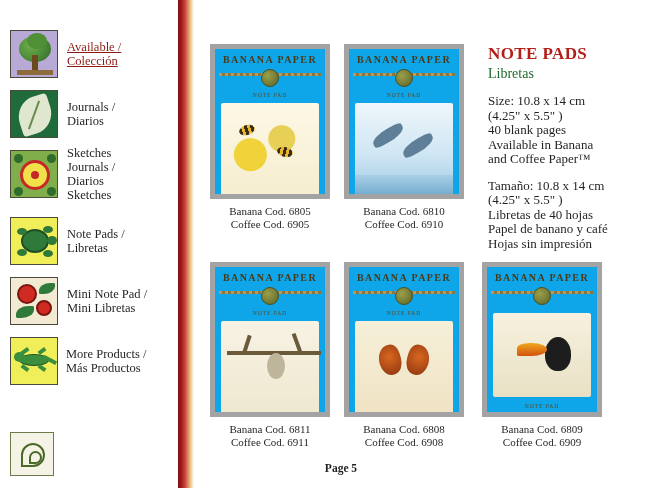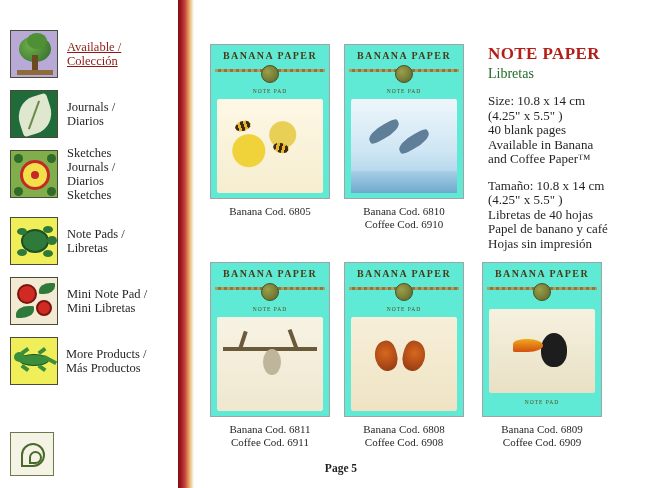--- a/index.html
+++ b/index.html
@@ -204,22 +204,22 @@
   
   .content {
     position: absolute;
     left: 196px; top: 0;
     width: 454px; height: 488px;
   }
 
   .card { position: absolute; }
   .pad {
     position: relative;
-    border: 1px solid #a3a3a3;
-    background: #5eead4;
+    border: 5px solid #a3a3a3;
+    background: #0ea5e9;
     overflow: hidden;
   }
   .pad .banana-title {
     position: absolute;
     top: 5px; left: 0; right: 0;
     text-align: center;
     font-family: "Liberation Serif", serif;
     font-size: 10px;
     letter-spacing: 1.4px;
     color: #4a3a17;
@@ -443,20 +443,21 @@
         <div class="banana-title">BANANA PAPER</div>
         <div class="cord"></div>
         <div class="seal"></div>
         <div class="notepad-label" style="top:43px;">NOTE PAD</div>
         <div class="art art-bees" style="top:54px; height:94px;">
           <div class="bee" style="left:18px; top:22px; transform:rotate(-18deg);"></div>
           <div class="bee" style="left:56px; top:44px; transform:rotate(14deg);"></div>
         </div>
       </div>
       <div class="caption">Banana Cod. 6805</div>
+      <div class="caption" style="margin-top:0;">Coffee Cod. 6905</div>
     </div>
 
     <div class="card" style="left:148px; top:44px; width:120px;">
       <div class="pad" style="height:155px;">
         <div class="banana-title">BANANA PAPER</div>
         <div class="cord"></div>
         <div class="seal"></div>
         <div class="notepad-label" style="top:43px;">NOTE PAD</div>
         <div class="art art-dolphin" style="top:54px; height:94px;">
           <div class="dolph" style="left:16px; top:26px;"></div>
@@ -511,21 +512,21 @@
         </div>
         <div class="notepad-label" style="top:136px;">NOTE PAD</div>
       </div>
       <div class="caption">Banana Cod. 6809</div>
       <div class="caption" style="margin-top:0;">Coffee Cod. 6909</div>
     </div>
 
   </div>
 
   <div class="info">
-    <h1>NOTE PAPER</h1>
+    <h1>NOTE PADS</h1>
     <h2>Libretas</h2>
     <p style="white-space:pre-line;">Size: 10.8 x 14 cm
 (4.25" x 5.5" )
 40 blank pages
 Available in Banana
 and Coffee Paper™</p>
     <p style="white-space:pre-line;">Tamaño: 10.8 x 14 cm
 (4.25" x 5.5" )
 Libretas de 40 hojas
 Papel de banano y café

